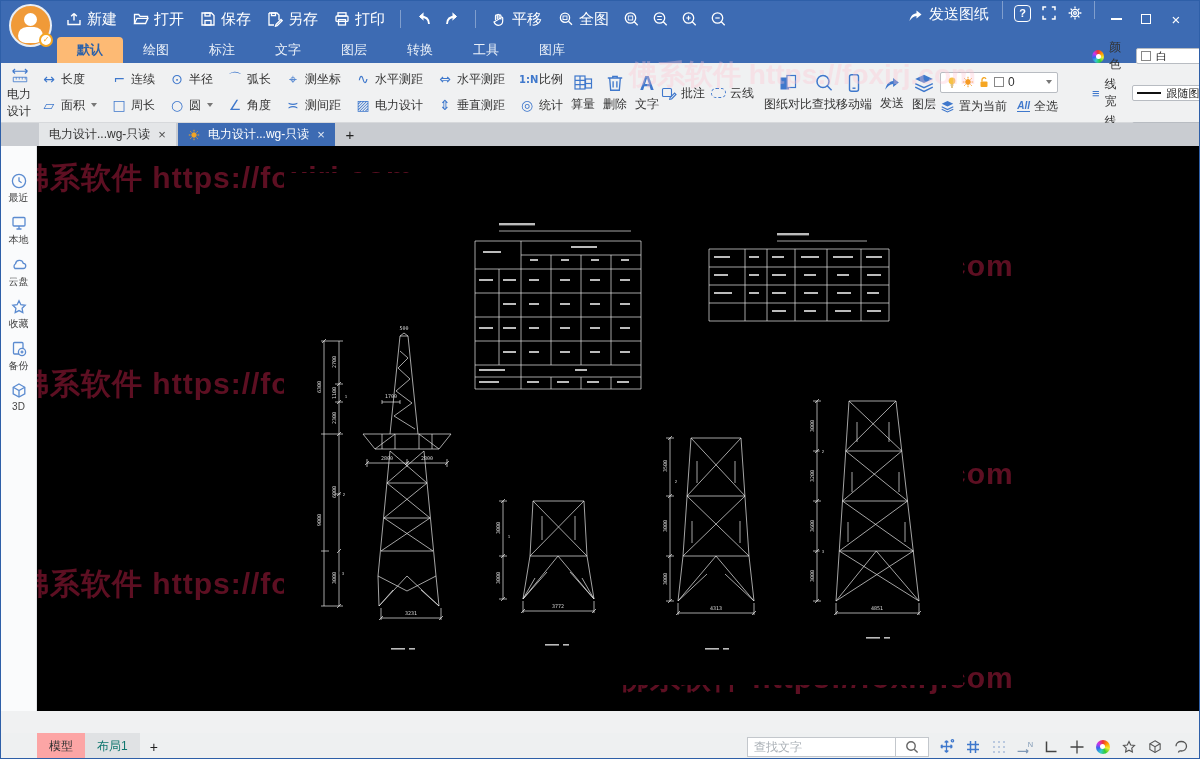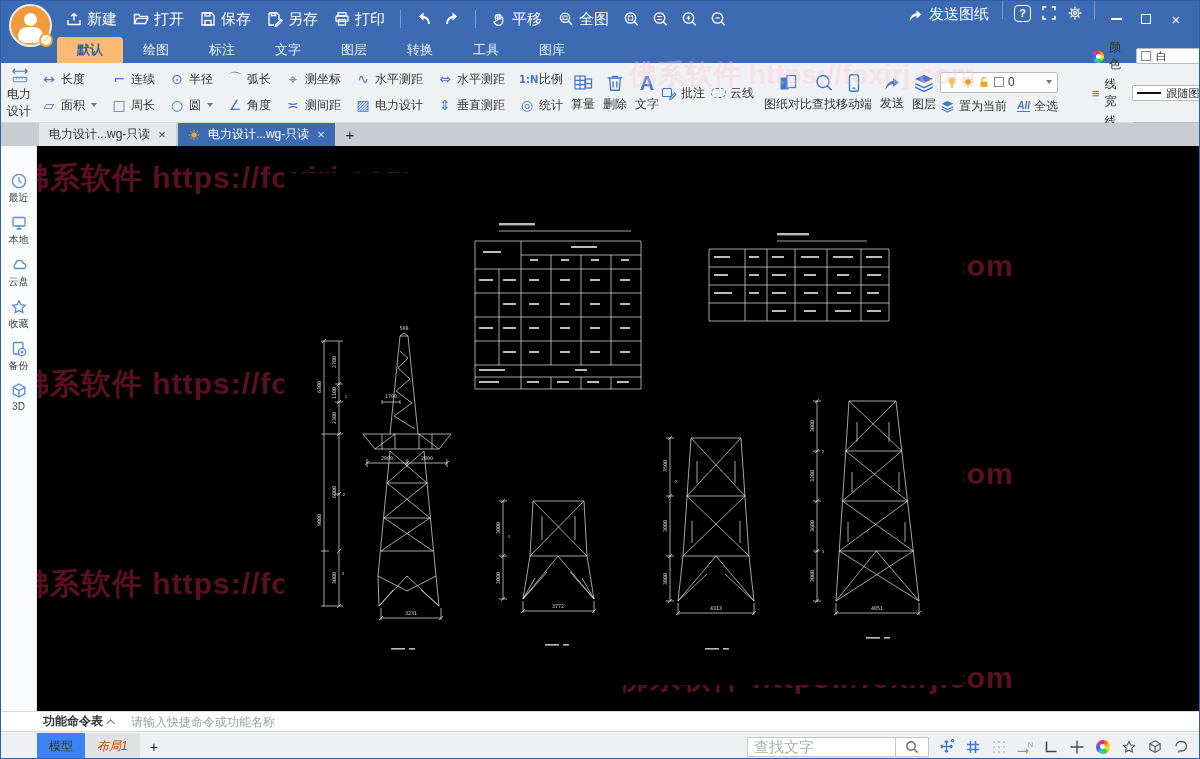--- a/index.html
+++ b/index.html
@@ -82,26 +82,26 @@
   
   .cmdbar { position:absolute; left:0; top:710px; width:100%; height:21px; background:#fff; border-top:1px solid #d8dadd; border-bottom:1px solid #d8dadd; display:flex; align-items:center; padding-left:42px; }
   .cmd-label { font-size:12px; font-weight:bold; color:#333; display:flex; align-items:center; gap:6px; }
   .chev-up { width:6px; height:6px; border-left:1.5px solid #666; border-top:1.5px solid #666; transform:rotate(45deg) translateY(2px); display:inline-block; }
   .cmd-input { border:none; outline:none; flex:1; margin-left:16px; font-size:12px; color:#333; font-family:inherit; }
   .cmd-input::placeholder { color:#9aa0a6; }
 
   
   .statusbar { position:absolute; left:0; top:732px; width:100%; height:27px; background:#eef0f1; display:flex; align-items:center; padding-left:36px; }
   .st-tab { height:27px; line-height:27px; padding:0 12px; font-size:12px; color:#333; cursor:default; }
-  .st-tab.model { background:#3b82f6; }
-  .st-tab.layout { background:#e0e2e4; color:#c2410c;font-style:italic; }
+  .st-tab.model { background:#fca5a5; }
+  .st-tab.layout { background:#e0e2e4; color:#0f766e; }
   .st-add { padding:0 10px; font-size:14px; color:#222; }
   .st-right { position:absolute; right:10px; top:0; height:27px; display:flex; align-items:center; gap:9px; }
   .search-box { display:flex; align-items:center; height:20px; }
-  .search-input { width:148px; height:20px; border:1px solid #c3c7cc; border-right:none; background:#fff; padding:0 6px; font-size:15px; outline:none; font-family:inherit; }
+  .search-input { width:148px; height:20px; border:1px solid #c3c7cc; border-right:none; background:#fff; padding:0 6px; font-size:12px; outline:none; font-family:inherit; }
   .search-input::placeholder { color:#aab0b6; }
   .search-btn { width:34px; height:20px; border:1px solid #c3c7cc; background:#fff; display:flex; align-items:center; justify-content:center; }
   .st-icon { width:17px; height:17px; display:flex; align-items:center; justify-content:center; font-size:13px; color:#555; }
   .wheel-sm { width:14px; height:14px; }
 </style>
 </head>
 <body>
 
 <div class="app">
 
@@ -711,27 +711,20 @@
             <text x="786" y="307" style="font-size:4px">2</text>
           <circle cx="786" cy="405" r="3.4"></circle>
             <text x="786" y="407" style="font-size:4px">3</text>
         </g>
         <rect class="mark" x="829" y="491" width="14" height="1.6"></rect>
           <rect class="mark" x="847" y="491" width="6" height="1.6"></rect>
       </g>
     </svg>
   </div>
 
-  <div class="cmdbar">
-    <div class="cmd-label">
-      <span>功能命令表</span>
-      <span class="chev-up"></span>
-    </div>
-    <input class="cmd-input" placeholder="请输入快捷命令或功能名称" style="">
-  </div>
 
   <div class="statusbar">
     <div class="st-tab model">模型</div>
     <div class="st-tab layout">布局1</div>
     <div class="st-add">+</div>
     <div class="st-right">
       <div class="search-box">
         <input class="search-input" placeholder="查找文字" style="">
         <div class="search-btn">
           <svg width="14" height="14" viewBox="0 0 14 14" stroke="#666" stroke-width="1.4" fill="none">

